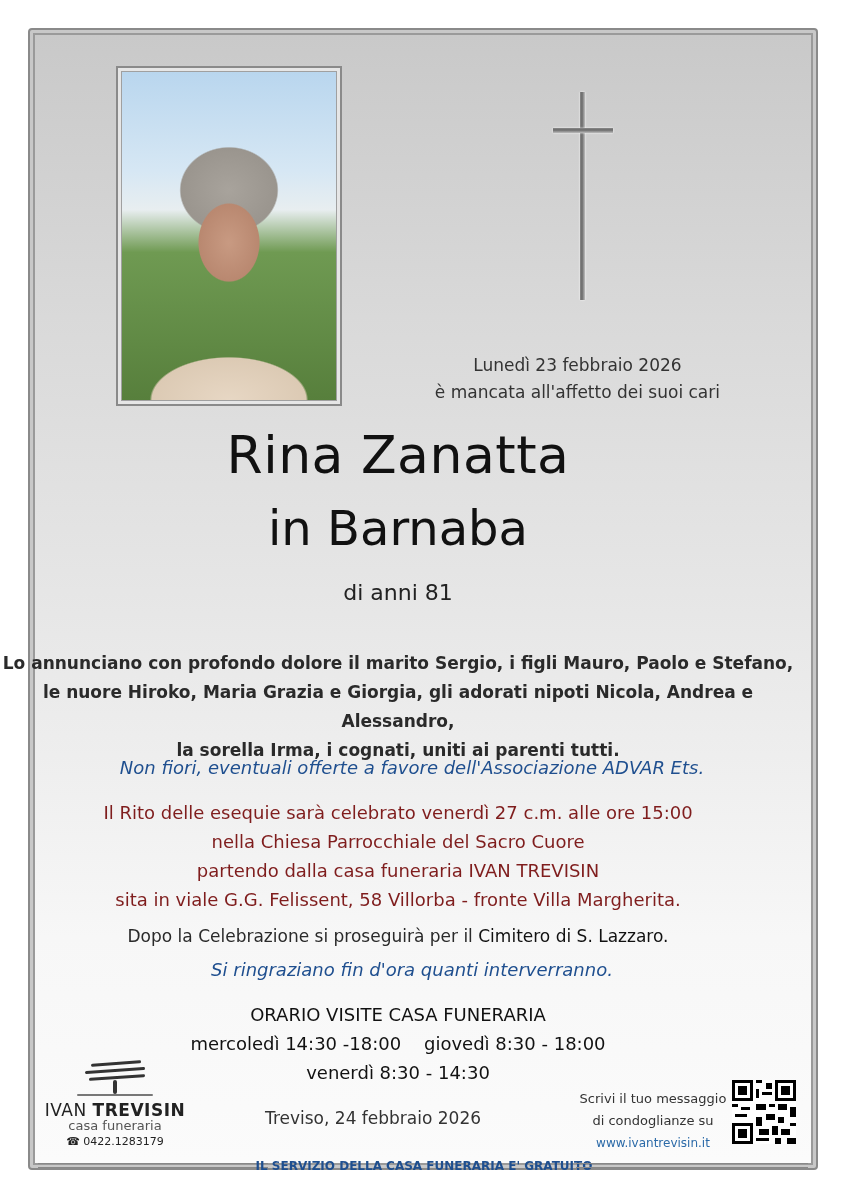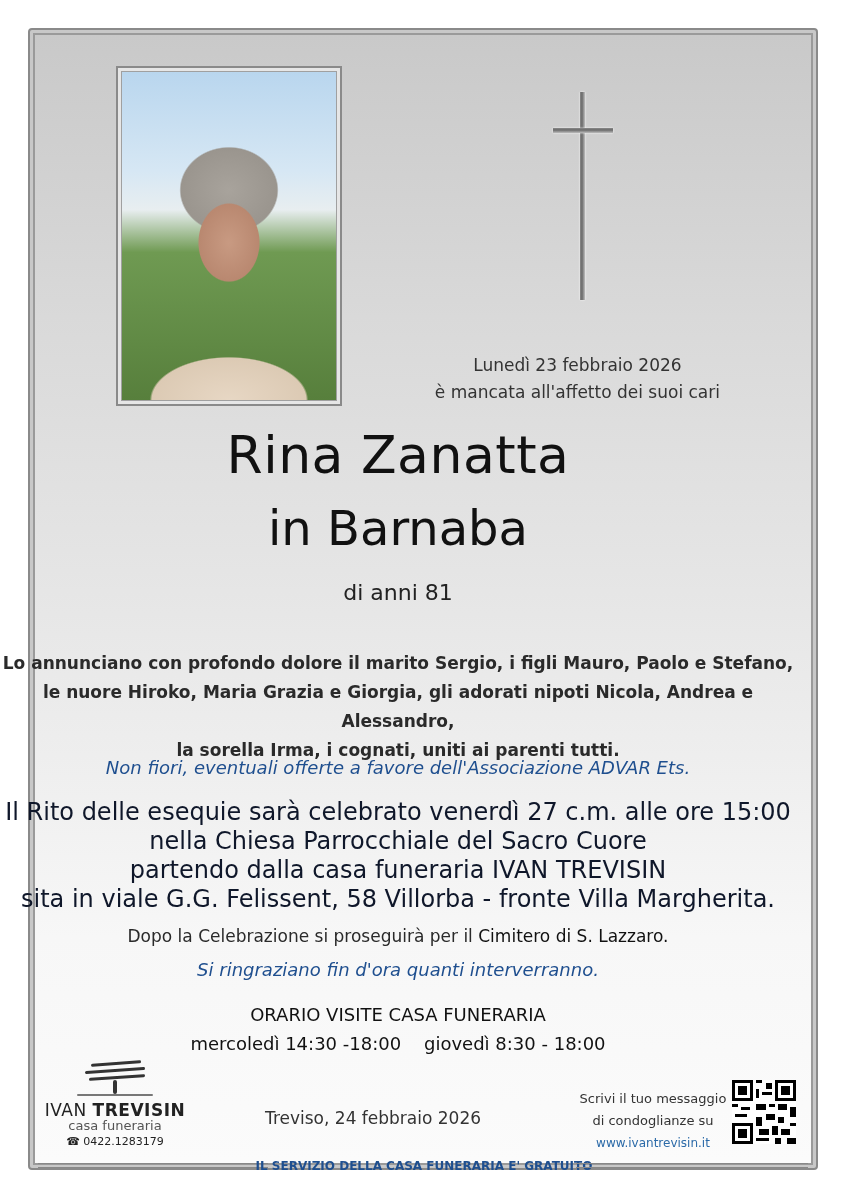--- a/index.html
+++ b/index.html
@@ -39,22 +39,22 @@
     position: absolute; left: 0; top: 36px; width: 60px; height: 5px;
     background: linear-gradient(to bottom, #8a8a8a, #6a6a6a 40%, #bdbdbd);
     box-shadow: 0 0 2px #fff;
   }
   .txt { position: absolute; left: 0; width: 796px; text-align: center; margin: 0; }
   .announce { position: absolute; right: 128px; text-align: center; font-size: 17px; color: #333; line-height: 27px; }
   .name { font-size: 52px; color: #111; top: 425px; letter-spacing: 0.5px; }
   .name2 { font-size: 48px; color: #111; top: 500px; }
   .age { font-size: 22px; color: #222; top: 580px; }
   .family { font-size: 17px; color: #2a2a2a; line-height: 29px; top: 649px; font-weight: bold; }
-  .blue { color: #1f4f8f; font-style: italic; font-size: 18px; }
-  .rite { font-size: 24px; color: #0f172a; line-height: 29px; top: 798px; }
+  .blue { color: #1f4f8f; font-style: italic; font-size: 18px; padding-left: 14px; }
+  .rite { font-size: 18px; color: #7f1d1d; line-height: 29px; top: 798px; }
   .after { font-size: 17px; color: #2a2a2a; top: 926px; }
   .after b { color: #111; font-weight: normal; }
   .visits { font-size: 18px; color: #111; line-height: 29px; top: 1000px; }
   .logo { position: absolute; left: 40px; top: 1058px; width: 150px; text-align: center; }
   .logo-mark { width: 80px; height: 40px; margin: 0 auto; position: relative; }
   .logo-mark span { position: absolute; left: 8px; height: 3px; background: #333; border-radius: 2px; transform: skewY(-4deg); }
   .logo-name { font-size: 17px; color: #222; letter-spacing: 0.5px; margin-top: 2px; }
   .logo-name b { font-weight: bold; }
   .logo-sub { font-size: 13px; color: #555; margin-top: -2px; }
   .logo-phone { font-size: 11px; color: #222; margin-top: 2px; }
@@ -108,20 +108,21 @@
 <p class="txt after">
   <span>Dopo la Celebrazione si proseguirà per il</span>
   <b>Cimitero di S. Lazzaro.</b>
 </p>
 
 <p class="txt blue" style="top:959px;">Si ringraziano fin d'ora quanti interverranno.</p>
 
 <div class="txt visits">
   <div>ORARIO VISITE CASA FUNERARIA</div>
   <div style="white-space:pre;text-align:center;">mercoledì 14:30 -18:00    giovedì 8:30 - 18:00</div>
+  <div>venerdì 8:30 - 14:30</div>
 </div>
 
 <div class="logo">
   <div class="logo-mark">
     <span style="top:4px; width:50px; left:16px;"></span>
     <span style="top:11px; width:60px; left:10px;"></span>
     <span style="top:18px; width:56px; left:14px;"></span>
     <span style="top:22px; width:4px; height:14px; left:38px; transform:none;"></span>
     <span style="top:36px; width:76px; height:2px; left:2px; background:#777; transform:none;"></span>
   </div>

